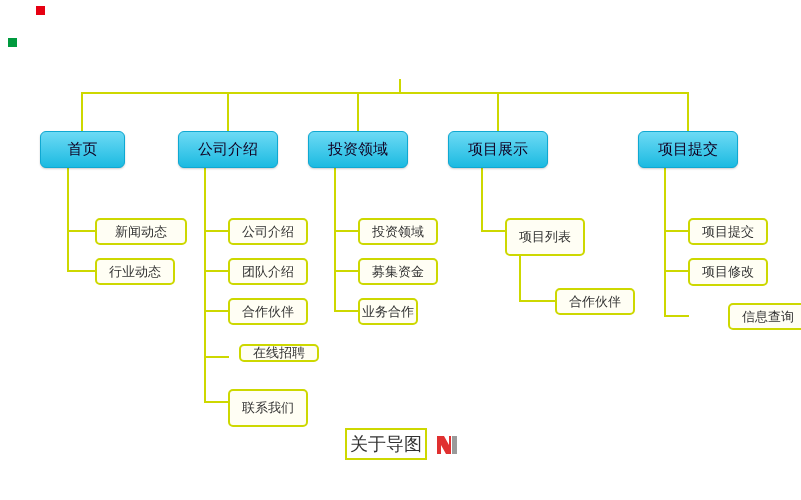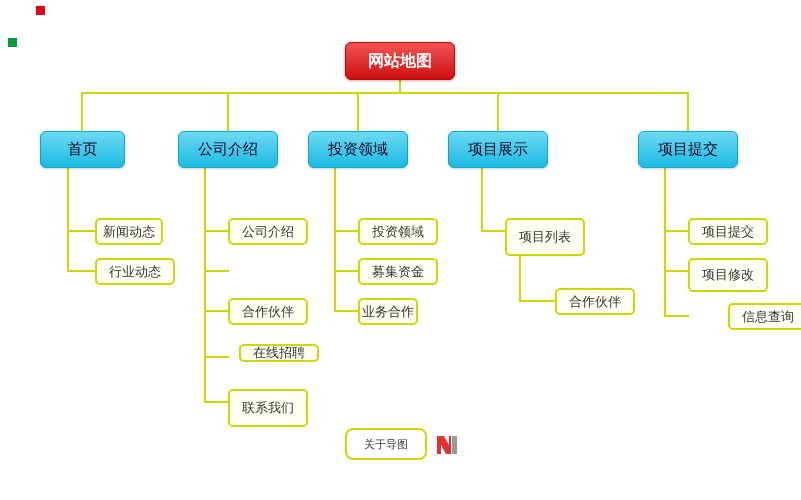--- a/index.html
+++ b/index.html
@@ -20,21 +20,21 @@
 
   .branch{background-color:var(--branch_bg,#1ec6ef);
           background-image:linear-gradient(rgba(255,255,255,.35),rgba(0,0,0,.06));
           color:#102; font-weight:normal;font-size:15px;border-radius:6px;
           border:1px solid #0fa8d2;box-shadow:0 1px 2px rgba(0,0,0,.2)}
 
   .child{background:#fffef4;border:2px solid var(--child_border,#cdd800);
          border-radius:5px;font-size:13px;color:#333}
 
   .about{background:#fff;border:2px solid var(--child_border,#cdd800);
-         border-radius:8px;font-size:11px;color:#333}
+         border-radius:0;font-size:18px;color:#333}
 
   .marker{position:absolute;width:9px;height:9px}
   .marker.red{left:36px;top:6px;background:#e60012}
   .marker.green{left:8px;top:38px;background:#009a3e}
 
   .logo{position:absolute;left:437px;top:436px;width:20px;height:18px;cursor:pointer}
 </style>
 </head>
 <body>
 
@@ -51,45 +51,45 @@
 
     <path d="M205 168 V402 M205 231 H228 M205 271 H228 M205 311 H228 M205 357 H228 M205 402 H228"></path>
 
     <path d="M335 168 V311 M335 231 H358 M335 271 H358 M335 311 H358"></path>
 
     <path d="M482 168 V231 H505 M520 245 V301 H555"></path>
 
     <path d="M665 168 V316 M665 231 H688 M665 271 H688 M665 316 H688"></path>
   </svg>
 
-  <div class="node root" style="left:345px;top:42px;width:110px;height:38px">网站地图</div>
 
   <div class="node branch" style="left:40px;top:131px;width:85px;height:37px">首页</div>
   <div class="node branch" style="left:178px;top:131px;width:100px;height:37px">公司介绍</div>
   <div class="node branch" style="left:308px;top:131px;width:100px;height:37px">投资领域</div>
   <div class="node branch" style="left:448px;top:131px;width:100px;height:37px">项目展示</div>
   <div class="node branch" style="left:638px;top:131px;width:100px;height:37px">项目提交</div>
 
-  <div class="node child" style="left:95px;top:218px;width:68px;height:27px">新闻动态</div>
+  <div class="node child" style="left:95px;top:218px;width:92px;height:27px">新闻动态</div>
   <div class="node child" style="left:95px;top:258px;width:80px;height:27px">行业动态</div>
 
   <div class="node child" style="left:228px;top:218px;width:80px;height:27px">公司介绍</div>
+  <div class="node child" style="left:228px;top:258px;width:80px;height:27px">团队介绍</div>
   <div class="node child" style="left:228px;top:298px;width:80px;height:27px">合作伙伴</div>
   <div class="node child" style="left:239px;top:344px;width:80px;height:18px">在线招聘</div>
   <div class="node child" style="left:228px;top:389px;width:80px;height:38px">联系我们</div>
 
   <div class="node child" style="left:358px;top:218px;width:80px;height:27px">投资领域</div>
   <div class="node child" style="left:358px;top:258px;width:80px;height:27px">募集资金</div>
   <div class="node child" style="left:358px;top:298px;width:60px;height:27px">业务合作</div>
 
   <div class="node child" style="left:505px;top:218px;width:80px;height:38px">项目列表</div>
   <div class="node child" style="left:555px;top:288px;width:80px;height:27px">合作伙伴</div>
 
   <div class="node child" style="left:688px;top:218px;width:80px;height:27px">项目提交</div>
-  <div class="node child" style="left:688px;top:258px;width:80px;height:34px">项目修改</div>
+  <div class="node child" style="left:688px;top:258px;width:80px;height:28px">项目修改</div>
   <div class="node child" style="left:728px;top:303px;width:80px;height:27px">信息查询</div>
 
   <div class="node about" style="left:345px;top:428px;width:82px;height:32px">关于导图</div>
 
   <svg class="logo" viewBox="0 0 20 18" aria-hidden="true">
     <polygon points="0,18 0,0 7,0 12,9 12,0 14,0 14,18 9,18 4,9 4,18" fill="#e03030"></polygon>
     <polygon points="15,0 20,0 20,18 15,18" fill="#9a9a9a"></polygon>
   </svg>
 
 </div>

